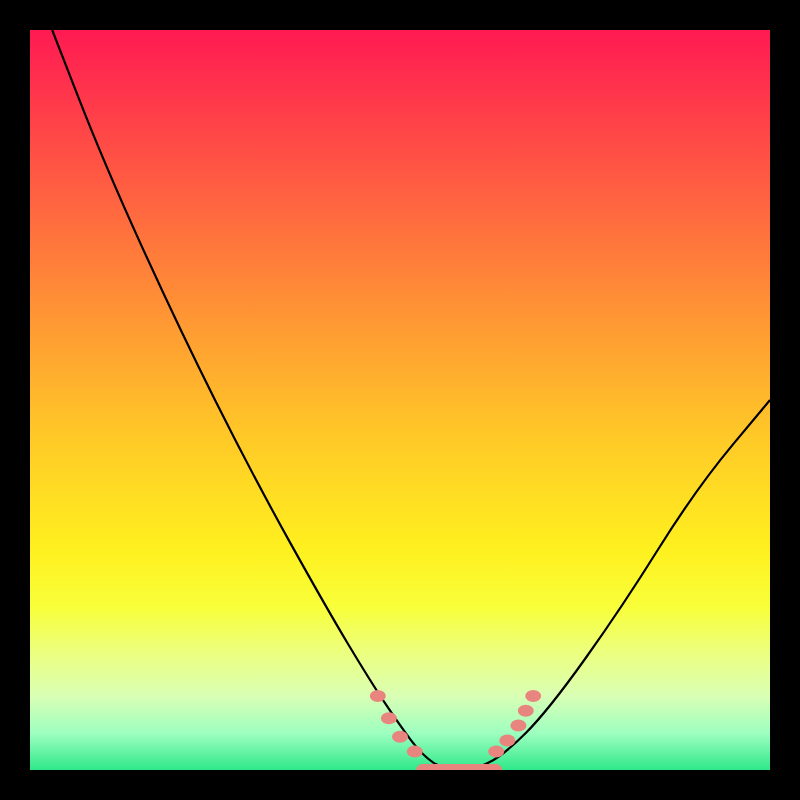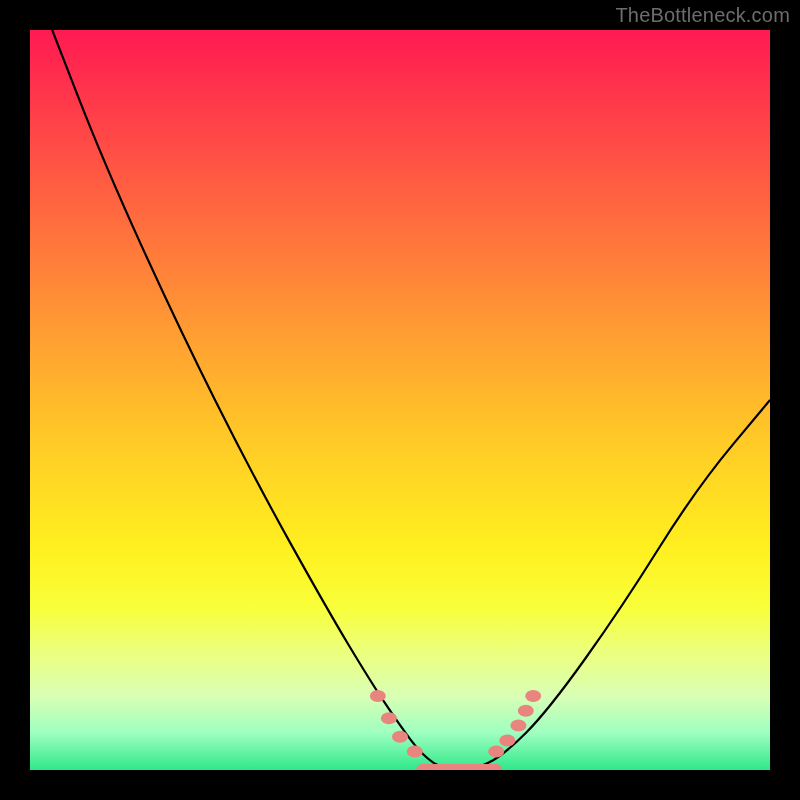--- a/index.html
+++ b/index.html
@@ -55,21 +55,20 @@
     top: 0;
     left: 0;
     width: 740px;
     height: 740px;
   }
 </style>
 </head>
 <body>
 
 <div class="frame">
-  <div class="watermark">TheBottleneck.com</div>
   <div class="plot-area">
     <svg class="curve" viewBox="0 0 740 740" preserveAspectRatio="none">
       <g id="curve-group">
           <path d="M 22.2 0 Q 22.2 0 48.1 66.60000000000002 Q 74 133.20000000000005 111 214.60000000000002 Q 148 296 185 370 Q 222 444 259 510.6 Q 296 577.2 318.20000000000005 614.2 Q 340.40000000000003 651.2 355.20000000000005 673.4000000000001 Q 370 695.6 381.1 710.4000000000001 Q 392.20000000000005 725.2 403.30000000000007 732.6 Q 414.40000000000003 740 429.20000000000005 740 Q 444 740 458.8 732.6 Q 473.6 725.2 495.8 703 Q 518 680.8 555 629 Q 592 577.2 629 518 Q 666 458.8 703 414.4 T 740 370 " fill="none" stroke="#000" stroke-width="2.2"></path>
         </g>
       <g id="marker-group">
           <line x1="392.20000000000005" x2="466.2" y1="740" y2="740" stroke="#e8857e" stroke-width="12" stroke-linecap="round"></line>
           <ellipse cx="347.79999999999995" cy="666" rx="8" ry="6" fill="#e8857e"></ellipse>
           <ellipse cx="358.9" cy="688.2" rx="8" ry="6" fill="#e8857e"></ellipse>
           <ellipse cx="370" cy="706.7" rx="8" ry="6" fill="#e8857e"></ellipse>

